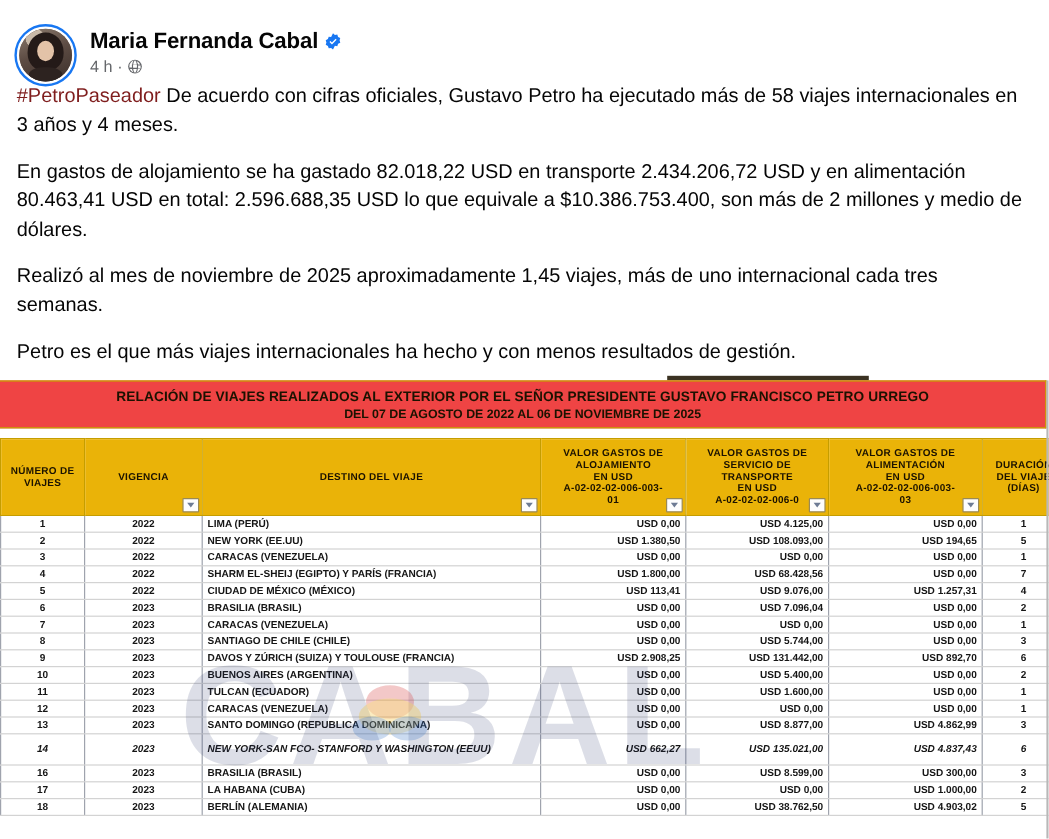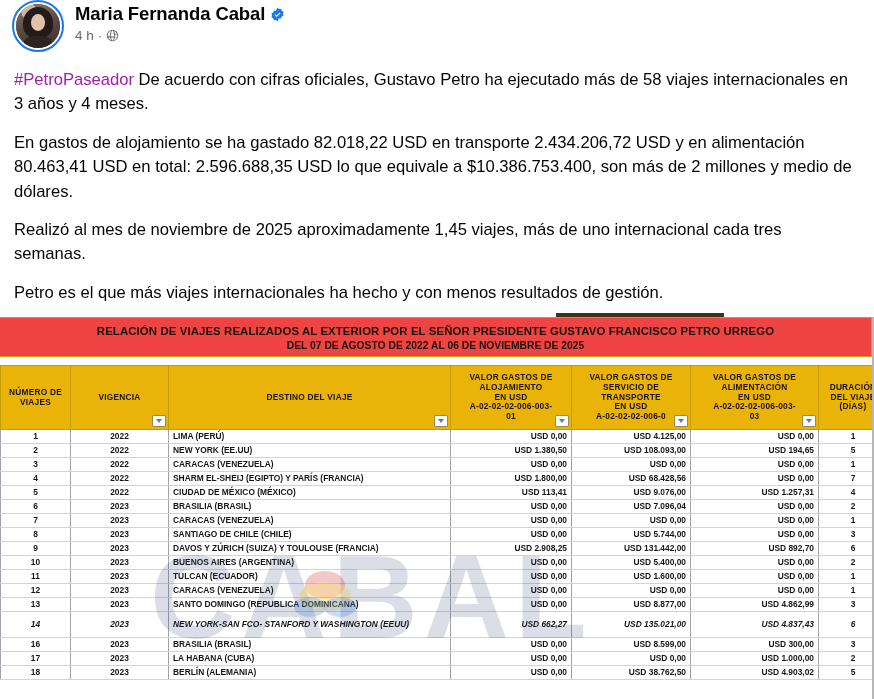--- a/index.html
+++ b/index.html
@@ -11,21 +11,21 @@
     width: 874px; height: 699px;
     font-family: "Liberation Sans", sans-serif;
     overflow: hidden;
     position: relative;
   }
 
   
   .post-header {
     display: flex;
     align-items: flex-start;
-    padding: 0 0 0 12px;
+    padding: 20px 0 0 12px;
     height: 62px;
   }
   .avatar-ring {
     width: 52px; height: 52px;
     border-radius: 50%;
     border: 2.5px solid #1877f2;
     padding: 2px;
     flex: 0 0 auto;
     background: #fff;
   }
@@ -95,21 +95,21 @@
 
   
   .post-body {
     padding: 6px 22px 0 14px;
     color: #050505;
     font-size: 16.6px;
     line-height: 1.47;
   }
   .post-body p { margin: 0 0 14px 0; }
   .post-body p:last-child { margin-bottom: 0; }
-  .hashtag { color: #a21caf; }
+  .hashtag { color: #7f1d1d; }
 
   
   .sheet {
     position: absolute;
     left: 0; top: 313px;
     width: 874px;
     height: 386px;
     overflow: hidden;
     background: #ffffff;
   }

